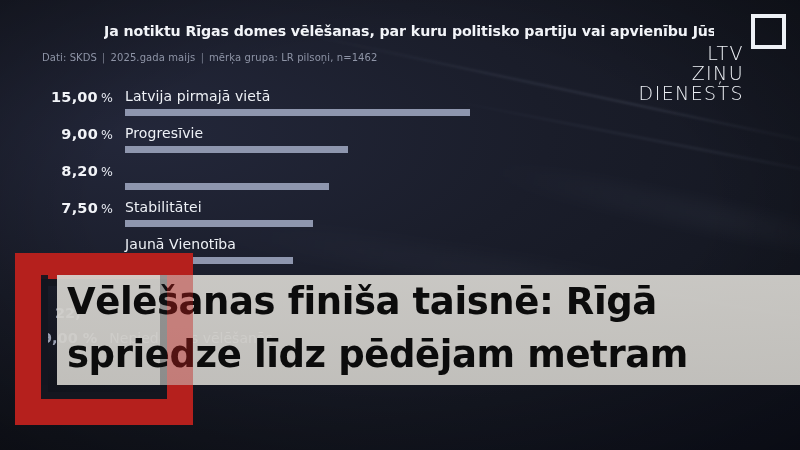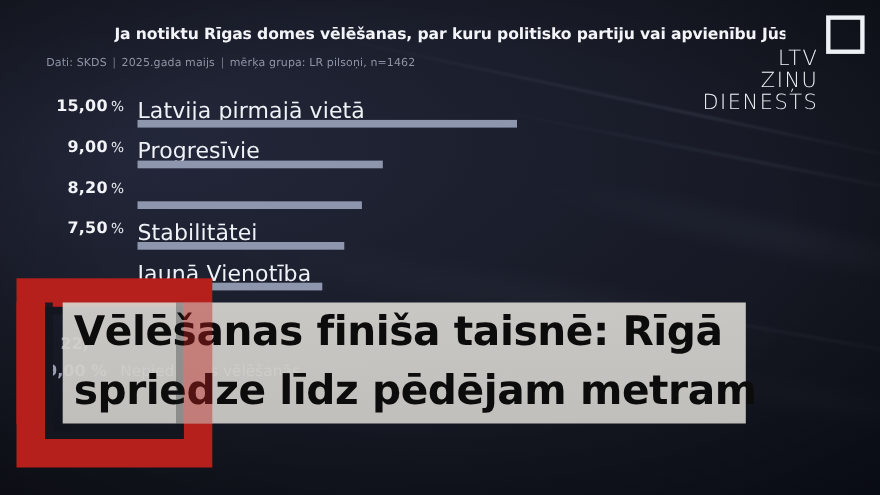--- a/index.html
+++ b/index.html
@@ -140,21 +140,21 @@
   .row-pct .unit {
     font-weight: 400;
     font-size: 12.5px;
     margin-left: 3px;
     color: #e6e9f0;
   }
   .row-label {
     position: absolute;
     left: 125px;
     top: 0px;
-    font-size: 20px;
+    font-size: 14px;
     font-weight: 400;
     color: #eef1f6;
     letter-spacing: 0.1px;
     white-space: nowrap;
   }
   .row-bar-track {
     position: absolute;
     left: 125px;
     top: 21px;
     height: 7px;
@@ -181,21 +181,21 @@
     inset: 0;
     border: 7px solid #14161f;
     box-sizing: border-box;
   }
 
   
   .banner {
     position: absolute;
     left: 57px;
     top: 275px;
-    width: 621px;
+    width: 743px;
     height: 110px;
     background: linear-gradient(180deg, rgba(214,212,207,0.93) 0%, rgba(206,204,199,0.93) 100%);
     z-index: 10;
   }
   .banner-text {
     position: absolute;
     left: 10px;
     top: 1px;
     width: 730px;
     color: #0c0c0c;

